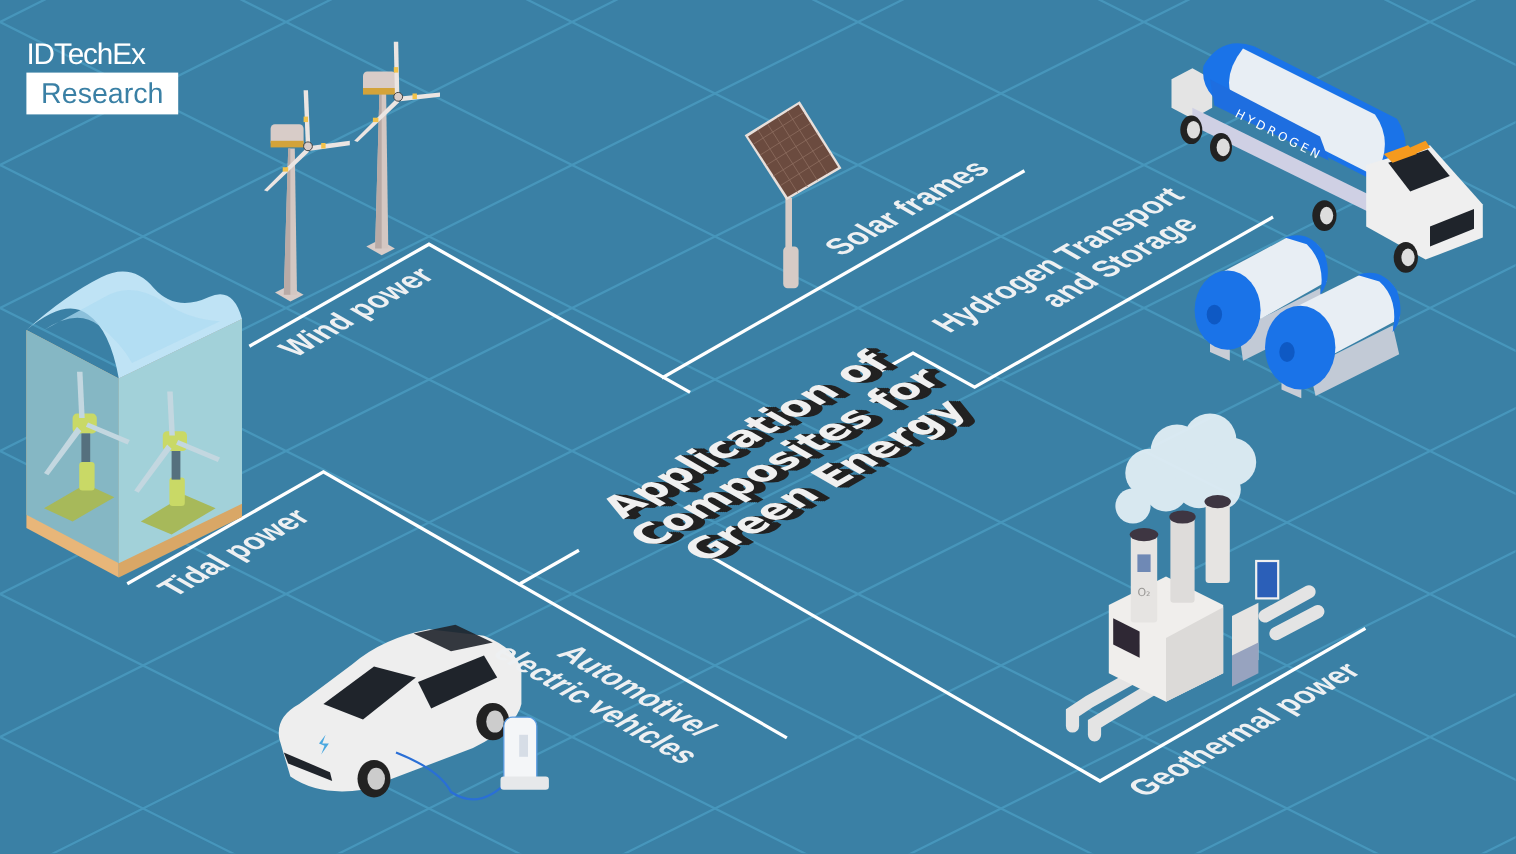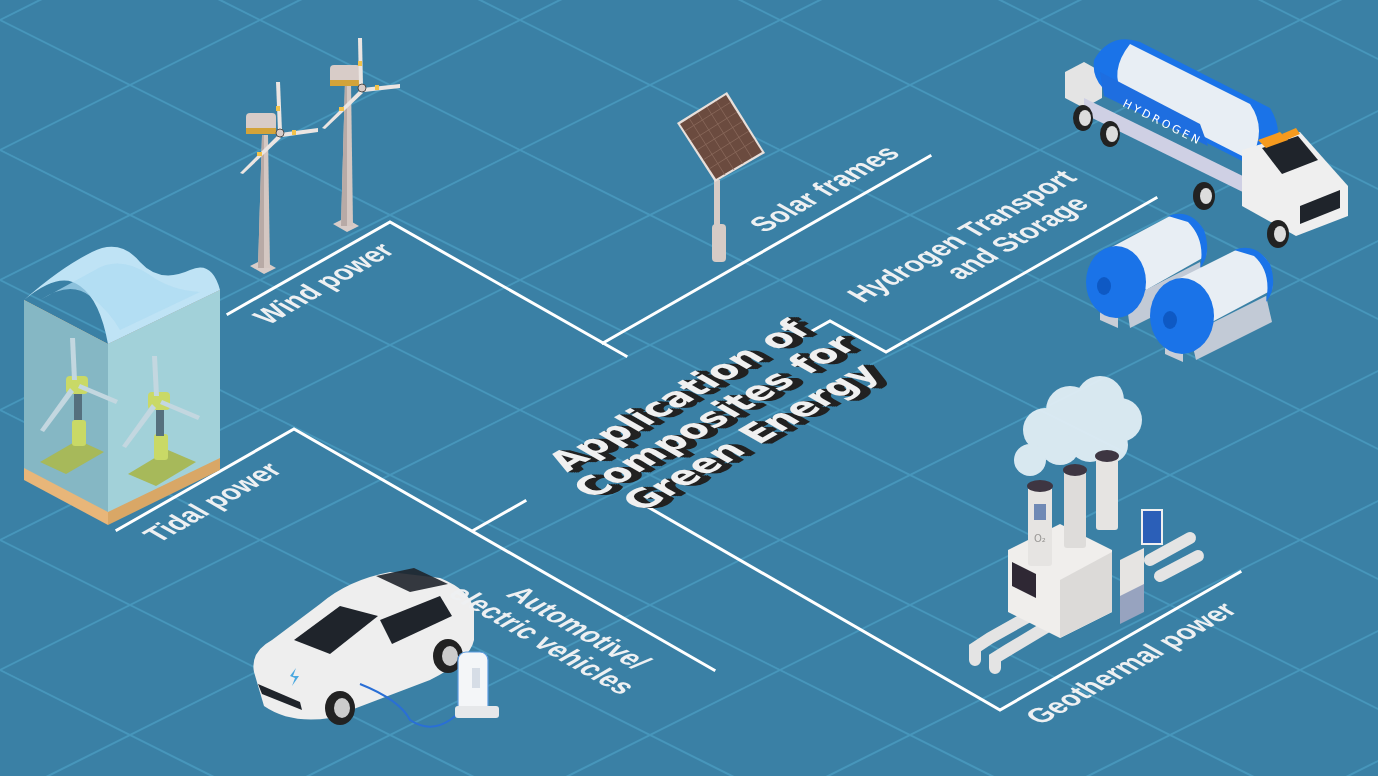--- a/index.html
+++ b/index.html
@@ -63,20 +63,26 @@
 
       <polyline points="796,340 830,321 886,352 1156,198"></polyline>
 
       <polyline points="117,530 294,429 714,670"></polyline>
       <polyline points="474,530 525,501"></polyline>
 
       <polyline points="648,507 1000,710 1240,572"></polyline>
     </g>
   </svg>
 
+  <div class="logo">
+    <div class="logo-top">IDTechEx</div>
+    <div class="logo-box">
+      <span>Research</span>
+    </div>
+  </div>
 
   <svg class="layer" viewBox="0 0 1378 776">
 
     <g>
       <polygon points="250,266 262,260 276,268 264,274" fill="#d8ccc8"></polygon>
       <polygon points="258,268 262,135 268,135 270,268" fill="#d4c7c2"></polygon>
       <polygon points="262,135 264,135 264,268 258,268" fill="#b8aaa6"></polygon>
       <rect x="246" y="113" width="30" height="20" rx="4" fill="#d8ccc8"></rect>
       <rect x="246" y="128" width="30" height="6" fill="#d3a33a"></rect>
       <polygon points="278,131 276,82 280,82 282,131" fill="#ebe5e2"></polygon>

